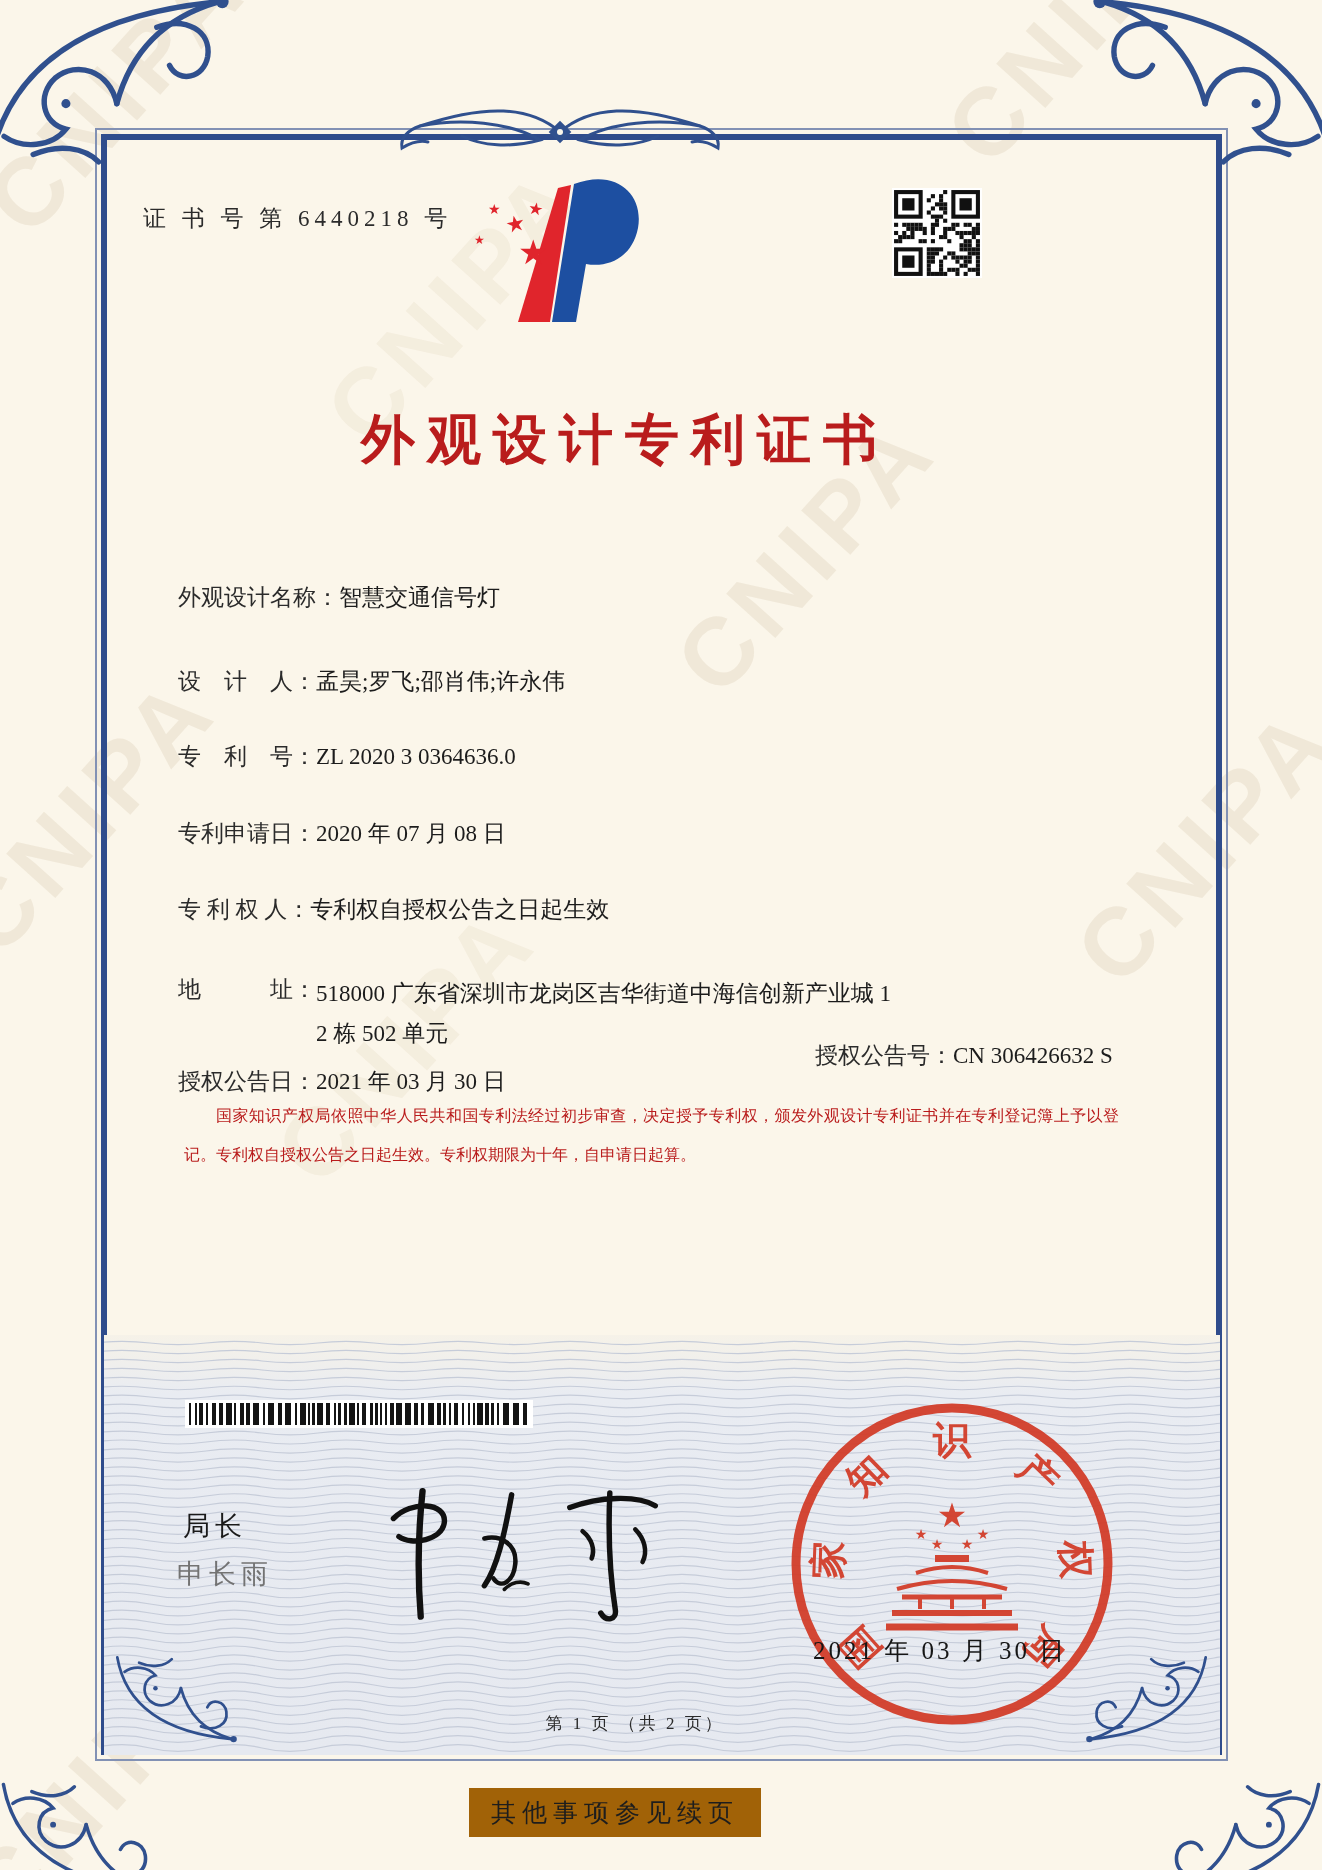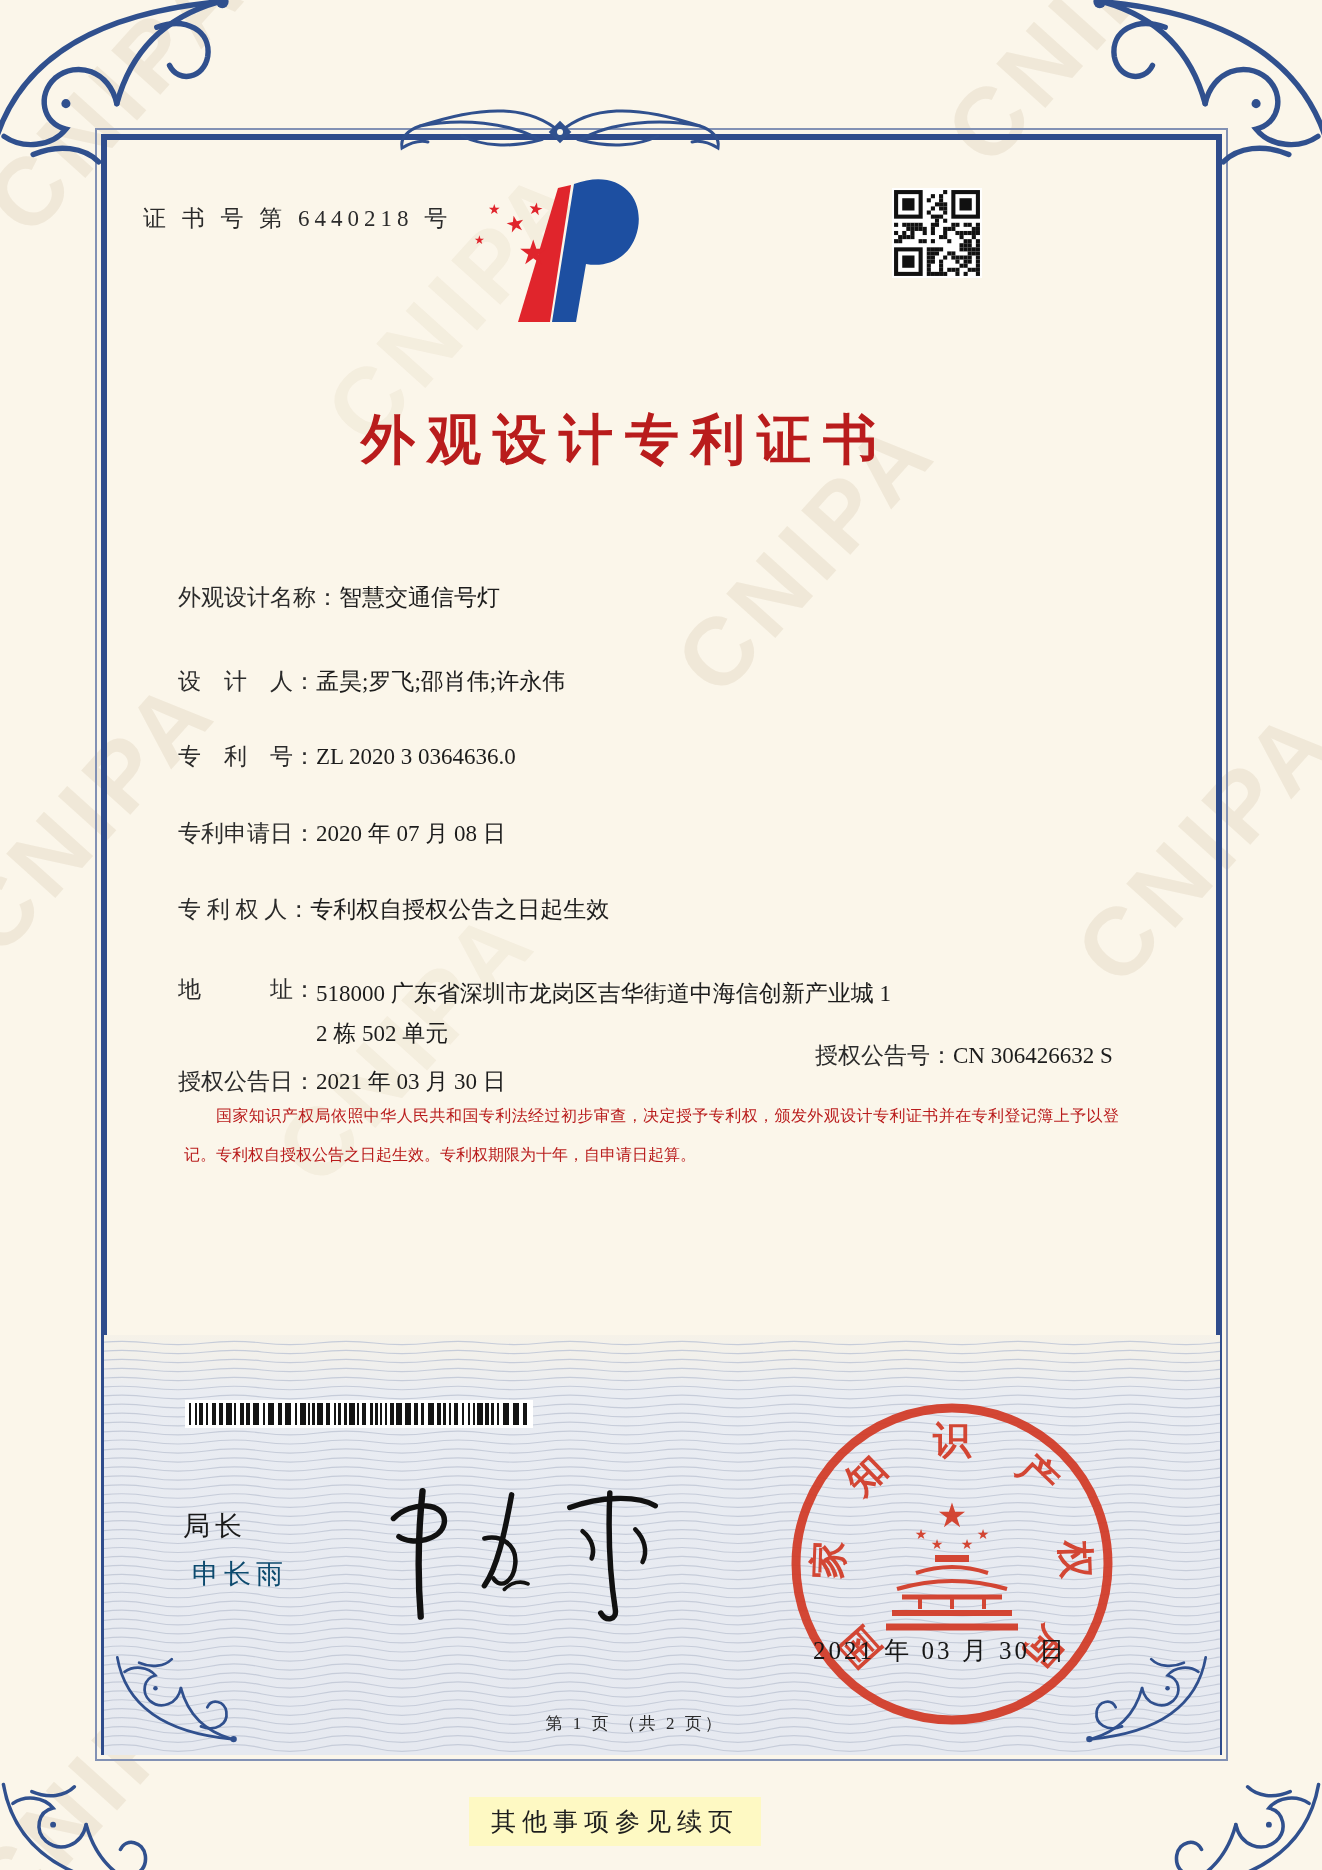--- a/index.html
+++ b/index.html
@@ -52,32 +52,32 @@
 
   .wave-zone{
     position:absolute; left:104px; top:1335px; width:1116px; height:420px; z-index:3;
     background:linear-gradient(180deg,#f6f2e8 0%, #e9ecf2 14%, #e6e9f0 100%);
   }
   .wave-zone svg{ position:absolute; left:0; top:0; }
 
   .barcode{ position:absolute; left:185px; top:1400px; width:348px; height:28px; background:#fff; z-index:6; }
   .signer-title{ position:absolute; left:183px; top:1508px; z-index:6;
     font-family:"Liberation Sans", sans-serif; font-size:27px; letter-spacing:5px; color:#1a1a1a; }
-  .signer-name{ position:absolute; left:192px; top:1556px; z-index:6;
-    font-family:"Liberation Sans", sans-serif; font-size:27px; letter-spacing:5px; color:#0c4a6e; }
+  .signer-name{ position:absolute; left:177px; top:1556px; z-index:6;
+    font-family:"Liberation Sans", sans-serif; font-size:27px; letter-spacing:5px; color:#737373; }
   .signature{ position:absolute; left:368px; top:1478px; width:300px; height:150px; z-index:6; }
 
   .seal{ position:absolute; left:785px; top:1397px; width:334px; height:334px; z-index:7; opacity:0.93; }
   .seal-date{ position:absolute; left:700px; top:1634px; width:480px; z-index:8;
     text-align:center; font-size:25px; letter-spacing:3px; color:#151515; }
   .page-num{ position:absolute; left:95px; top:1712px; width:1080px; z-index:8;
     text-align:center; font-size:17px; letter-spacing:3px; color:#2b2b2b;font-family:Liberation Serif, serif; }
   .footer-note-wrap{ position:absolute; left:95px; top:1788px; width:1040px; z-index:8; text-align:center; }
-  .footer-note{ display:inline-block; background:#fef9c3; padding:8px 22px;
-    font-size:25px; letter-spacing:6px; color:#1d1d1d;margin-top:9px; }
+  .footer-note{ display:inline-block; background:#a16207; padding:8px 22px;
+    font-size:25px; letter-spacing:6px; color:#1d1d1d; }
 </style>
 </head>
 <body>
 
 <div class="page">
 
   <div class="wm" style="left:-50px; top:40px;">CNIPA</div>
   <div class="wm" style="left:910px; top:-30px;">CNIPA</div>
   <div class="wm" style="left:290px; top:250px; color:rgba(186,164,122,0.10);">CNIPA</div>
   <div class="wm" style="left:640px; top:500px;">CNIPA</div>

